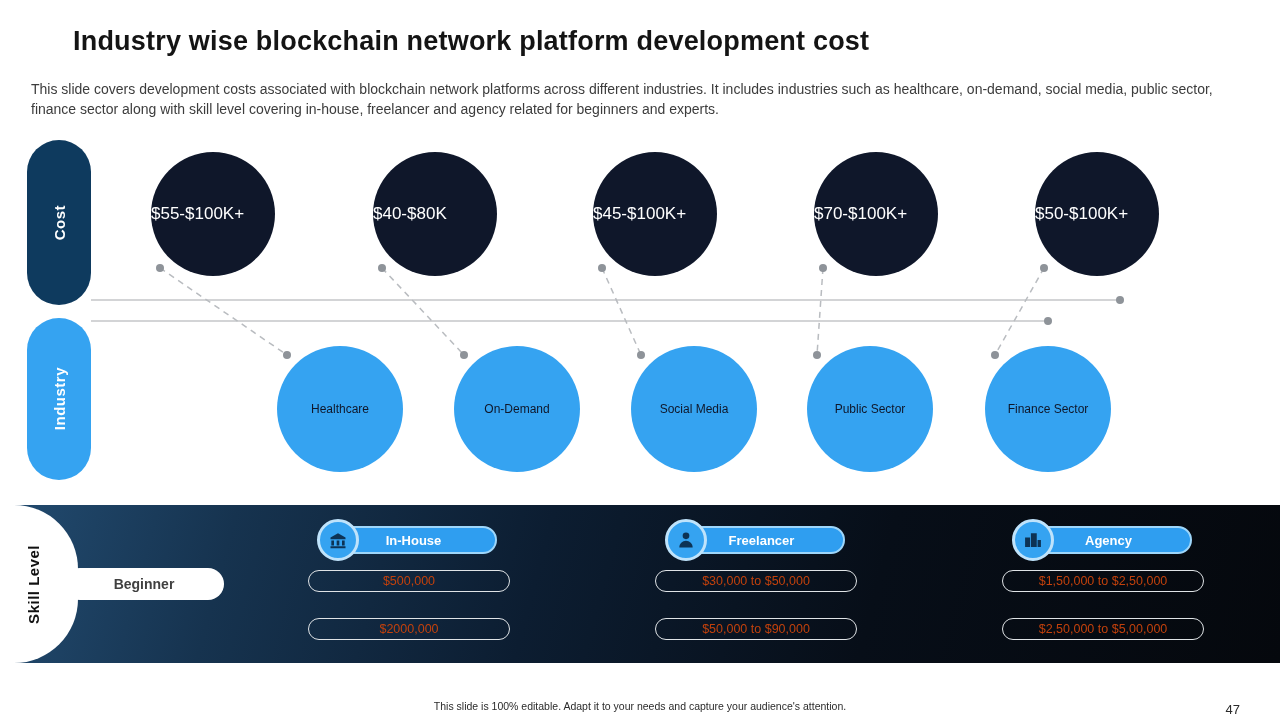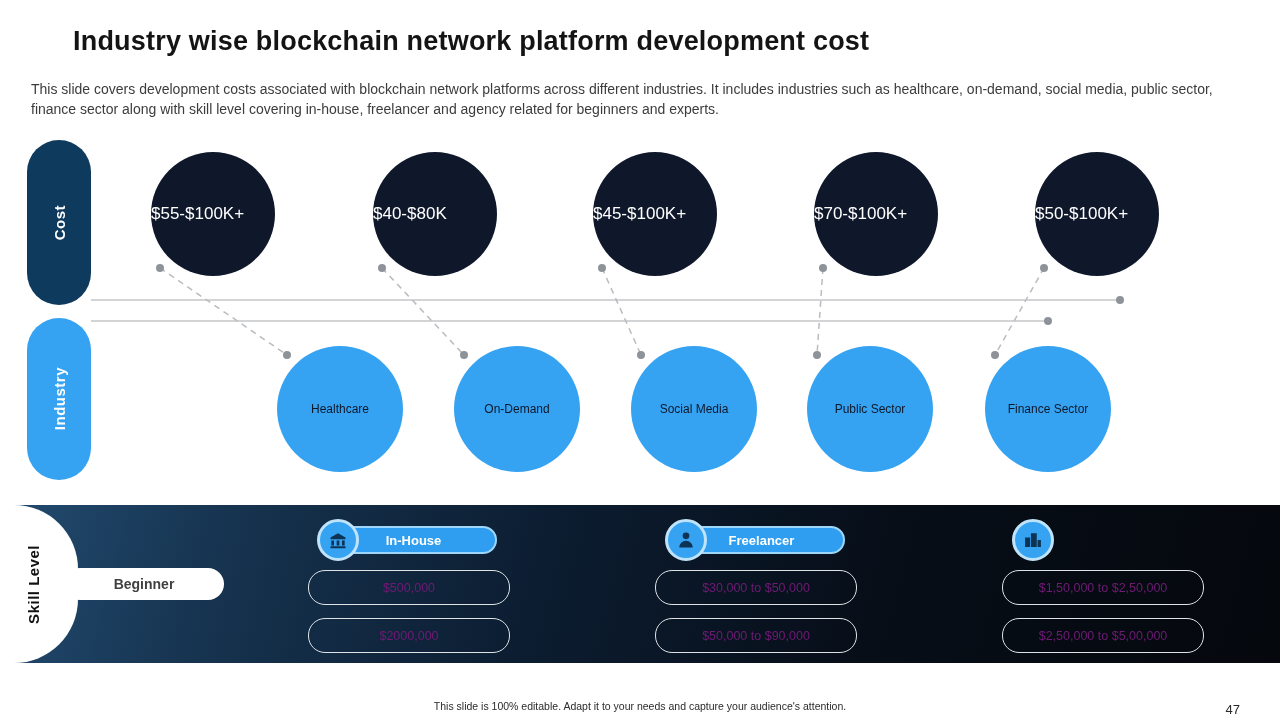--- a/index.html
+++ b/index.html
@@ -86,23 +86,23 @@
 
   .icon-circle{
     position:absolute;top:519px;width:36px;height:36px;border-radius:50%;
     background:#35a3f1;border:3px solid #bfe3fb;box-sizing:content-box;
     display:flex;align-items:center;justify-content:center;z-index:2;
   }
   .ic-0{left:317px}.ic-1{left:665px}.ic-2{left:1012px}
   .icon-circle svg{width:20px;height:20px;fill:#0d3355;}
 
   .val-pill{
-    position:absolute;width:202px;height:35px;border-radius:17px;
+    position:absolute;width:202px;height:22px;border-radius:17px;
     border:1.5px solid #dfe3e6;box-sizing:border-box;background:transparent;
-    color:#701a75;font-size:12.5px;
+    color:#c2410c;font-size:12.5px;
     display:flex;align-items:center;justify-content:center;text-align:center;
   }
   .vc-0{left:308px}.vc-1{left:655px}.vc-2{left:1002px}
   .vr-0{top:570px}.vr-1{top:618px}
 
   
   .footer-note{
     position:absolute;left:0;top:700px;width:1280px;text-align:center;
     font-size:10.5px;color:#2b2b2b;
   }
@@ -208,20 +208,23 @@
   </div>
   <div class="icon-circle ic-1">
     <svg viewBox="0 0 24 24">
       <circle cx="12" cy="7" r="4"></circle>
       <path d="M4 21c0-4.4 3.6-8 8-8s8 3.6 8 8H4z"></path>
     </svg>
   </div>
   <div class="val-pill vc-1 vr-0">$30,000 to $50,000</div>
   <div class="val-pill vc-1 vr-1">$50,000 to $90,000</div>
 
+  <div class="hdr-pill hdr-2">
+    <span>Agency</span>
+  </div>
   <div class="icon-circle ic-2">
     <svg viewBox="0 0 24 24">
       <path d="M2.5 20.5V9h6v11.5h-6z M9.5 20.5V4h7v16.5h-7z M17.5 20.5V12h4v8.5h-4z M11 6.5h1.6v1.6H11z M13.7 6.5h1.6v1.6h-1.6z M11 9.6h1.6v1.6H11z M13.7 9.6h1.6v1.6h-1.6z"></path>
     </svg>
   </div>
   <div class="val-pill vc-2 vr-0">$1,50,000 to $2,50,000</div>
   <div class="val-pill vc-2 vr-1">$2,50,000 to $5,00,000</div>
 
   <div class="footer-note">This slide is 100% editable.  Adapt it to your needs and capture your audience's attention.</div>
   <div class="page-number">47</div>

